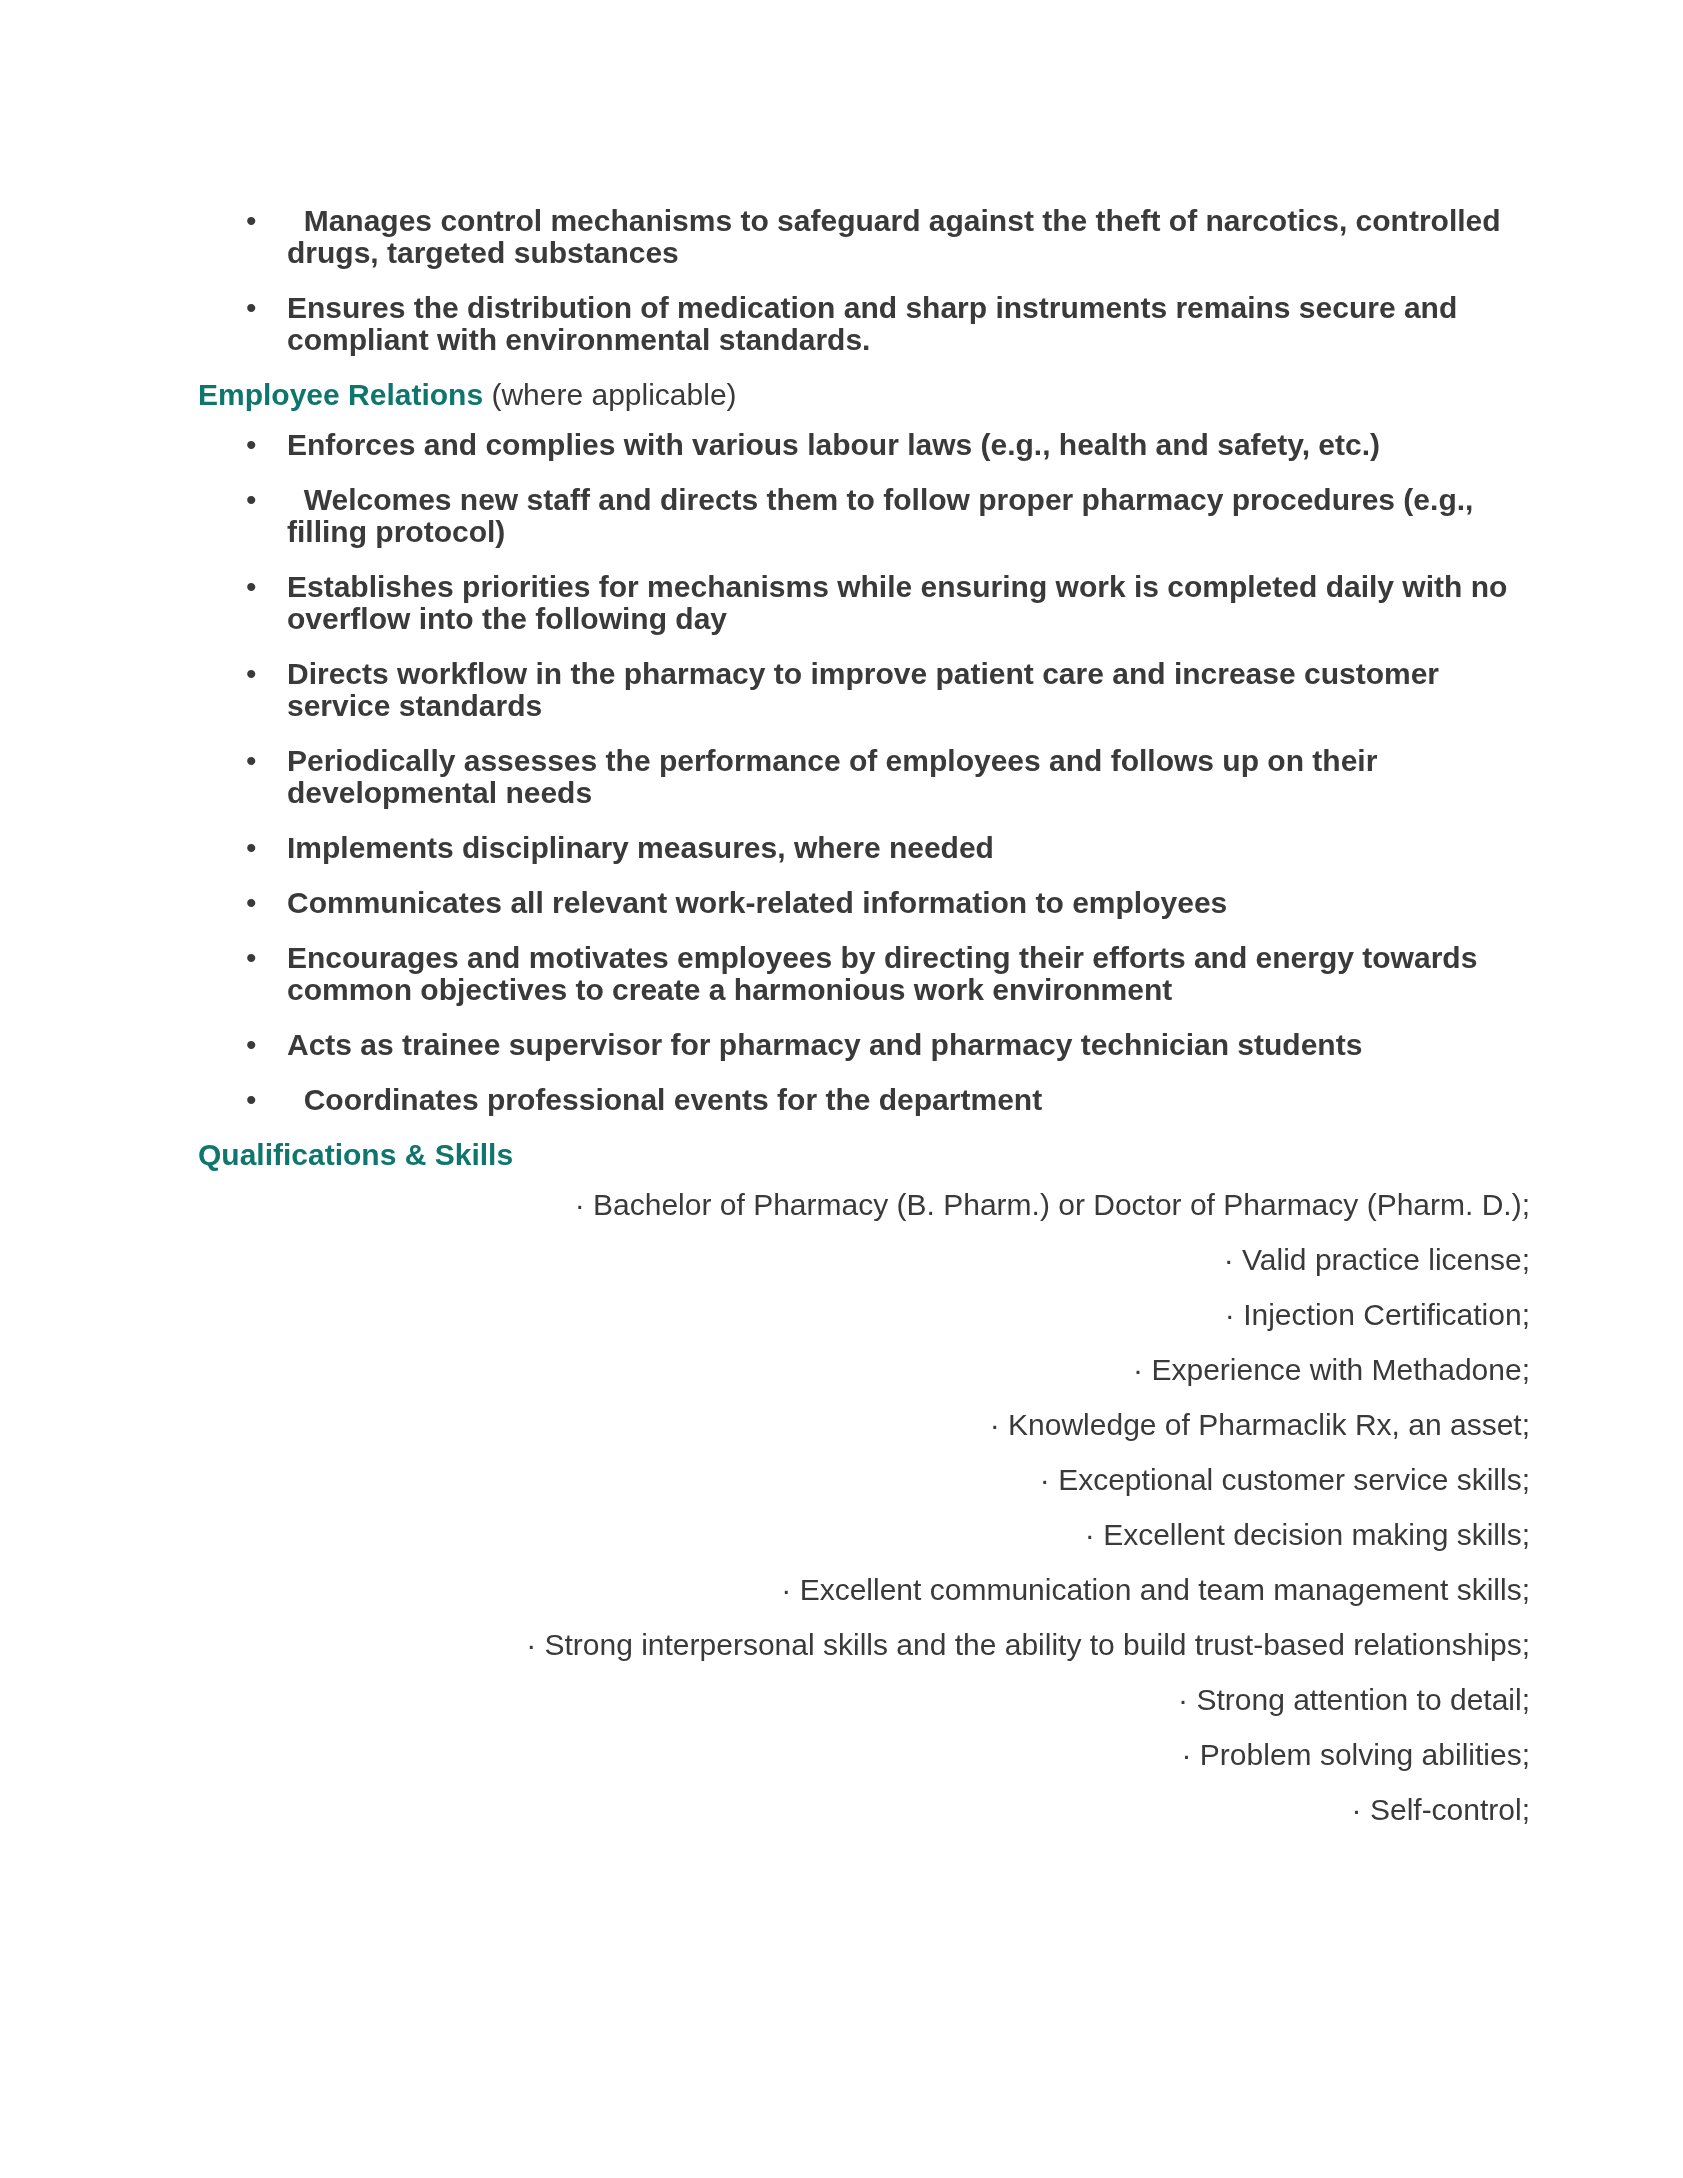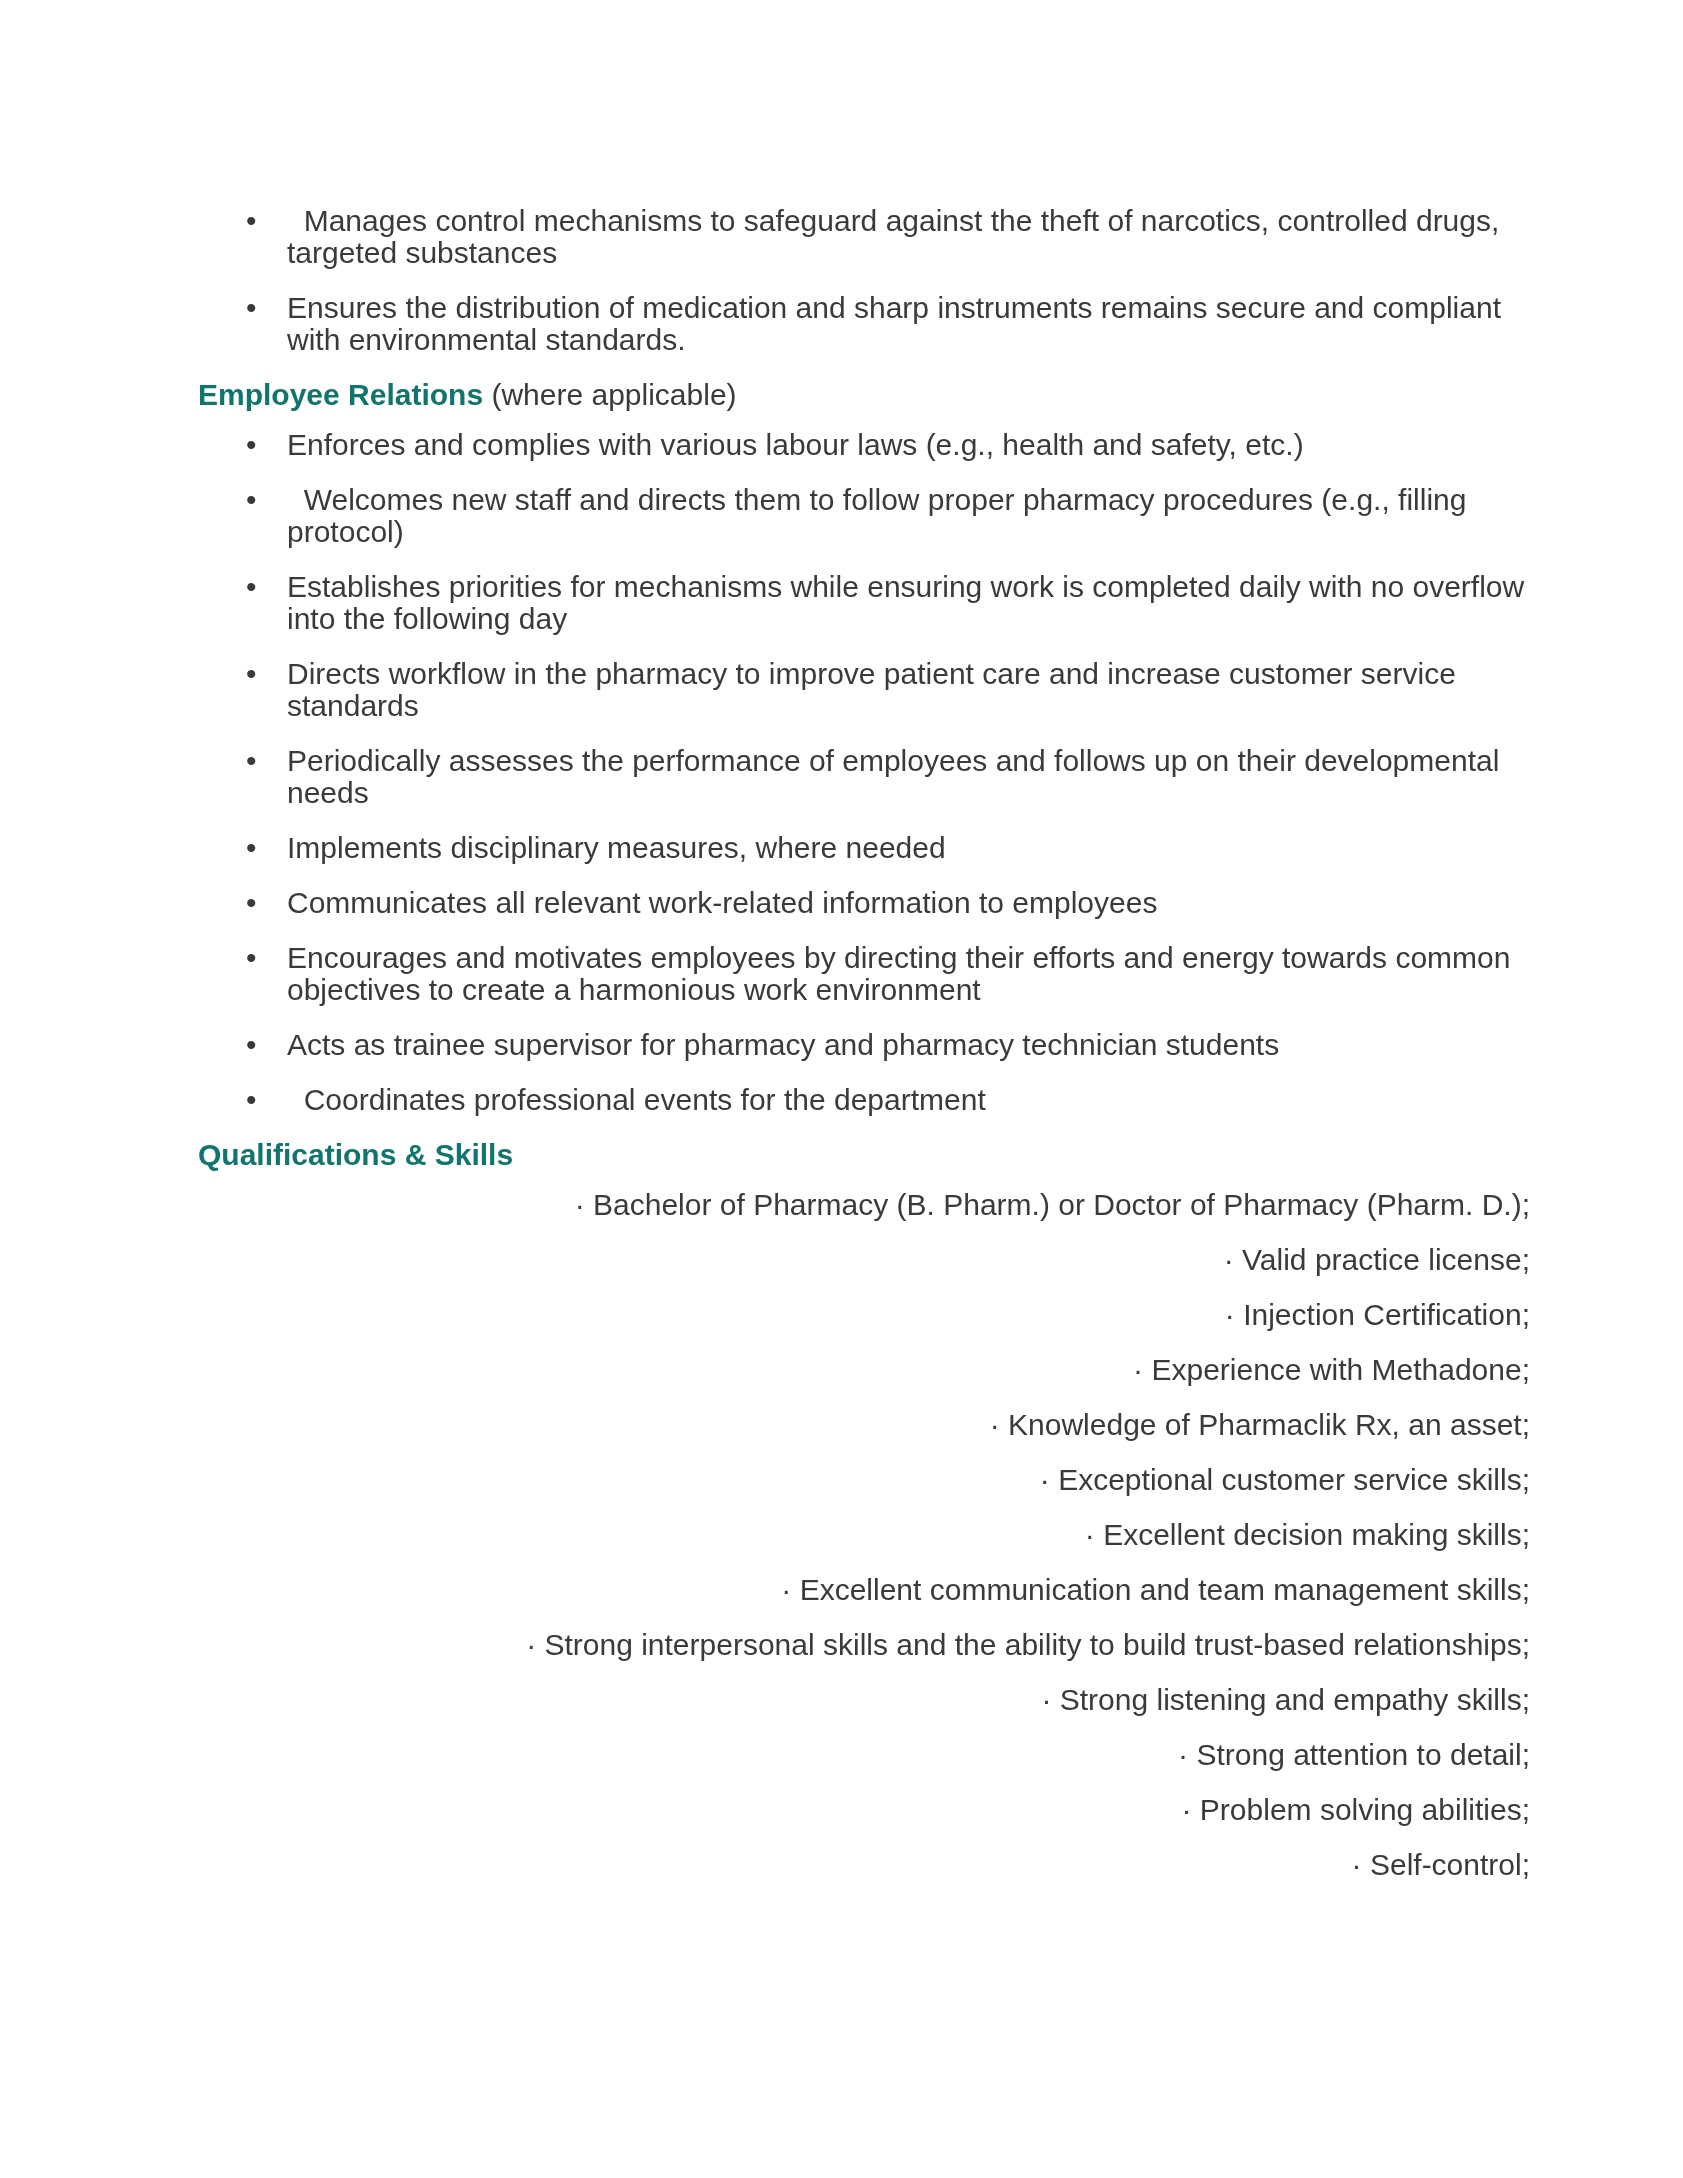--- a/index.html
+++ b/index.html
@@ -34,20 +34,21 @@
     margin: 0 0 23px 0;
   }
   ul.bullet-list .dot {
     position: absolute;
     left: 48px;
     top: 0;
     line-height: 32px;
   }
   .bullet-text {
     white-space: pre-wrap;
+    font-weight: bold;
   }
   .section-heading {
     margin: 0 0 18px 0;
     font-size: 30px;
     line-height: 32px;
   }
   .heading-bold {
     font-weight: 700;
     color: #0f766e;
   }
@@ -153,21 +154,20 @@
       <p class="qual-item">· Knowledge of Pharmaclik Rx, an asset;</p>
 
       <p class="qual-item">· Exceptional customer service skills;</p>
 
       <p class="qual-item">· Excellent decision making skills;</p>
 
       <p class="qual-item">· Excellent communication and team management skills;</p>
 
       <p class="qual-item">· Strong interpersonal skills and the ability to build trust-based relationships;</p>
 
-      <p class="qual-item">· Strong listening and empathy skills;</p>
 
       <p class="qual-item">· Strong attention to detail;</p>
 
       <p class="qual-item">· Problem solving abilities;</p>
 
       <p class="qual-item">· Self-control;</p>
 
     </div>
 
 </div>

